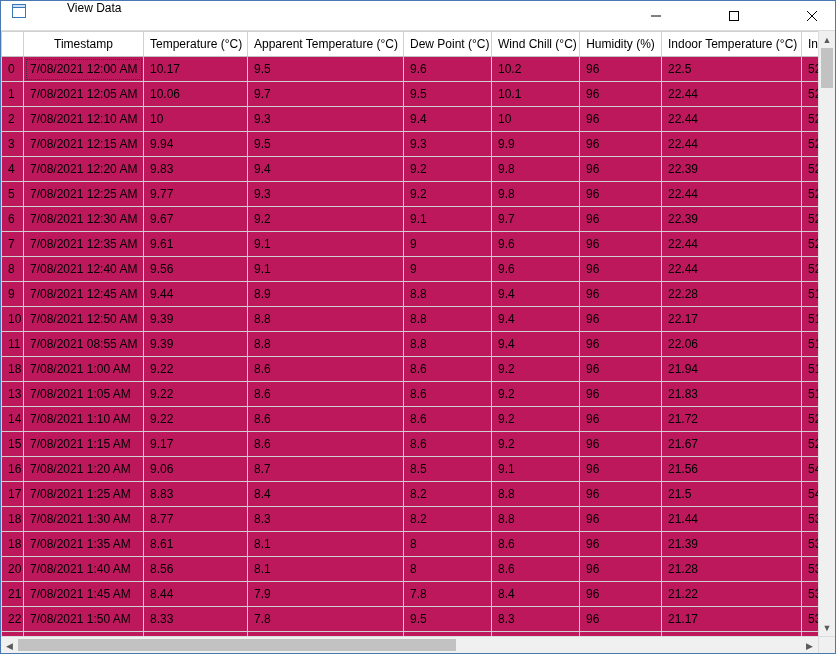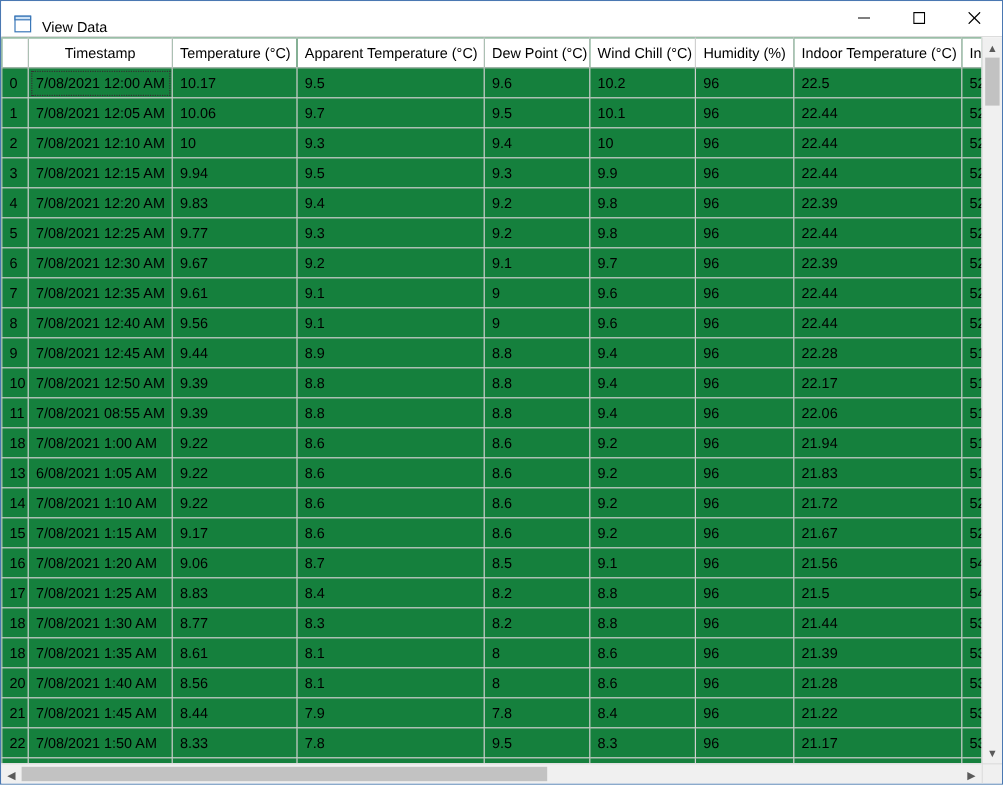--- a/index.html
+++ b/index.html
@@ -1,25 +1,25 @@
 <!DOCTYPE html>
 <html><head>
   <meta charset="utf-8">
   <style>
     * { box-sizing: border-box; }
     body { margin: 0; font-family: "Segoe UI", Tahoma, sans-serif; font-size: 12px; color: #000; background: #fff; -webkit-font-smoothing: antialiased; }
     .window { width: 836px; height: 654px; border: 1px solid #4a78b2; background: #fff; display: flex; flex-direction: column; position: relative; }
-    .titlebar { height: 30px; display: flex; align-items: flex-end; border-bottom: 1px solid #dcdcdc; background: #fff; }
+    .titlebar { height: 30px; display: flex; align-items: flex-start; border-bottom: 1px solid #dcdcdc; background: #fff; gap: 32px; }
     .titlebar .icon-slot { width: 20px; height: 20px; margin: 0 6px 0 8px; display: flex; align-items: center; justify-content: center; }
     .title-text { flex: 0 0 auto; font-size: 12px; }
     .titlebar .spacer { flex: 1 1 auto; }
     .winbtn { width: 46px; height: 30px; display: flex; align-items: center; justify-content: center; }
 
     .content { flex: 1 1 auto; position: relative; overflow: hidden; }
-    .grid-wrap { position: absolute; inset: 0 17px 17px 0; overflow: hidden; background: #15803d; }
+    .grid-wrap { position: absolute; inset: 0 17px 17px 0; overflow: hidden; background: #be185d; }
     .grid { border-collapse: collapse; width: 100%; table-layout: fixed; }
     .grid th, .grid td { border: 1px solid #d0d0d0; padding: 0 6px; height: 24.1px; line-height: 24px; white-space: nowrap; overflow: hidden; text-align: left; font-weight: 400; }
     .grid thead th { background: #fff; text-align: center; font-weight: 400; border-bottom: 1px solid #c0c0c0; }
     .rowhdr { text-align: left !important; padding-left: 4px; }
     .corner { background: #fff; }
     .cell-selected { outline: 1px dotted #333; outline-offset: -3px; }
 
     
     col.c-idx   { width: 22px; }
     col.c-ts    { width: 120px; }
@@ -241,21 +241,21 @@
               <td>9.22</td>
               <td>8.6</td>
               <td>8.6</td>
               <td>9.2</td>
               <td>96</td>
               <td>21.94</td>
               <td>51</td>
             </tr>
             <tr>
               <td class="rowhdr">13</td>
-              <td>6/08/2021 1:05 AM</td>
+              <td>7/08/2021 1:05 AM</td>
               <td>9.22</td>
               <td>8.6</td>
               <td>8.6</td>
               <td>9.2</td>
               <td>96</td>
               <td>21.83</td>
               <td>51</td>
             </tr>
             <tr>
               <td class="rowhdr">14</td>

